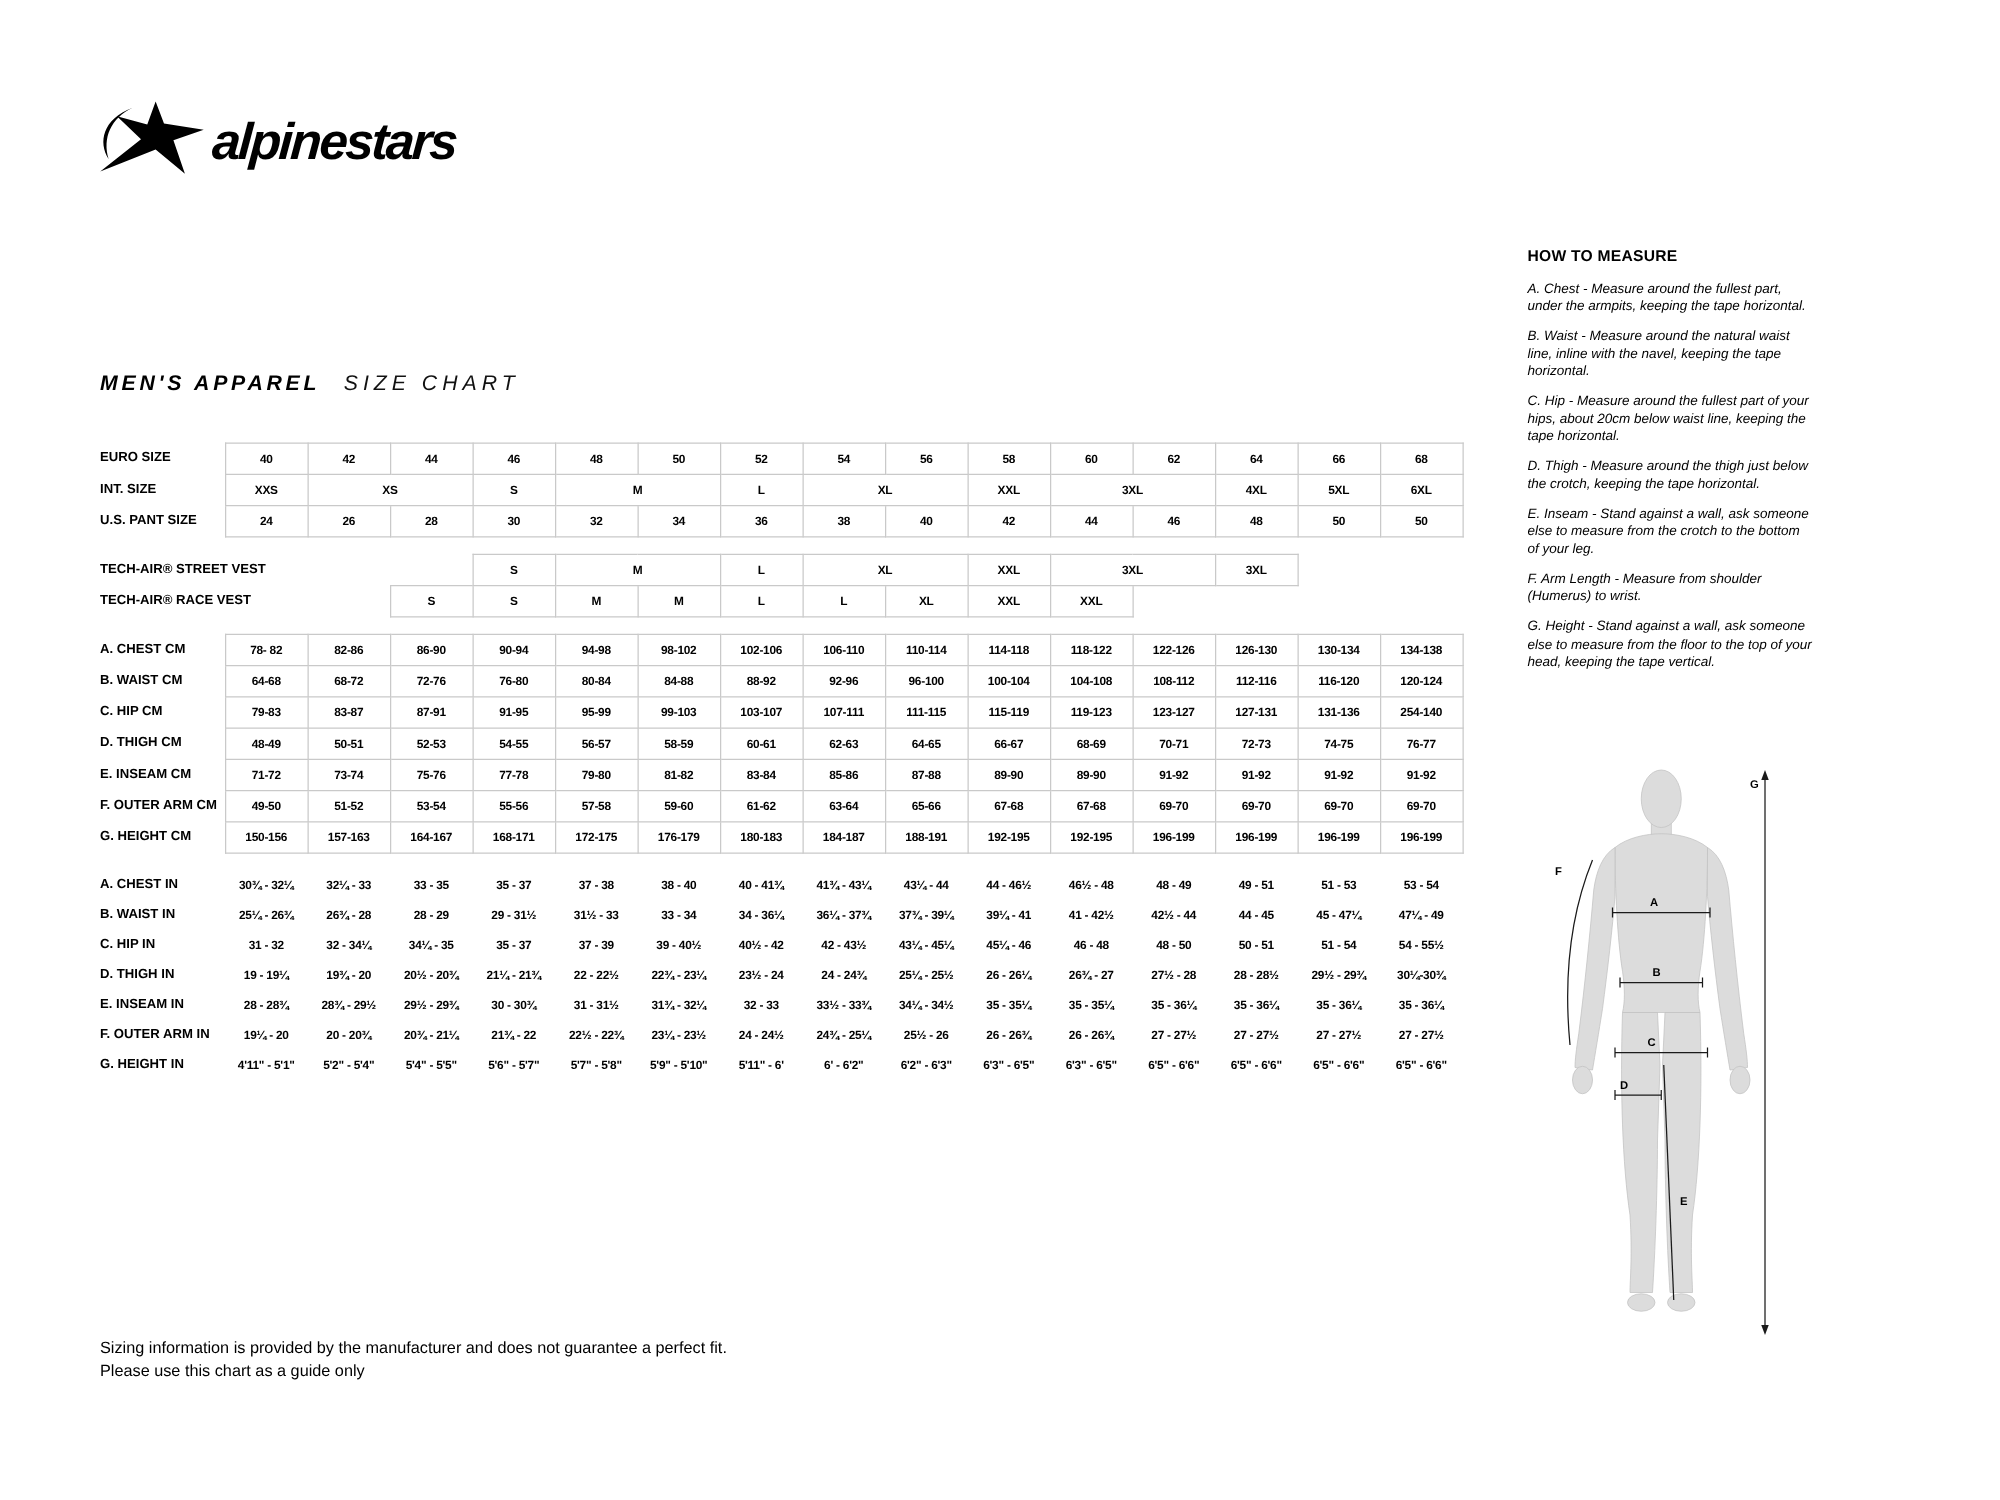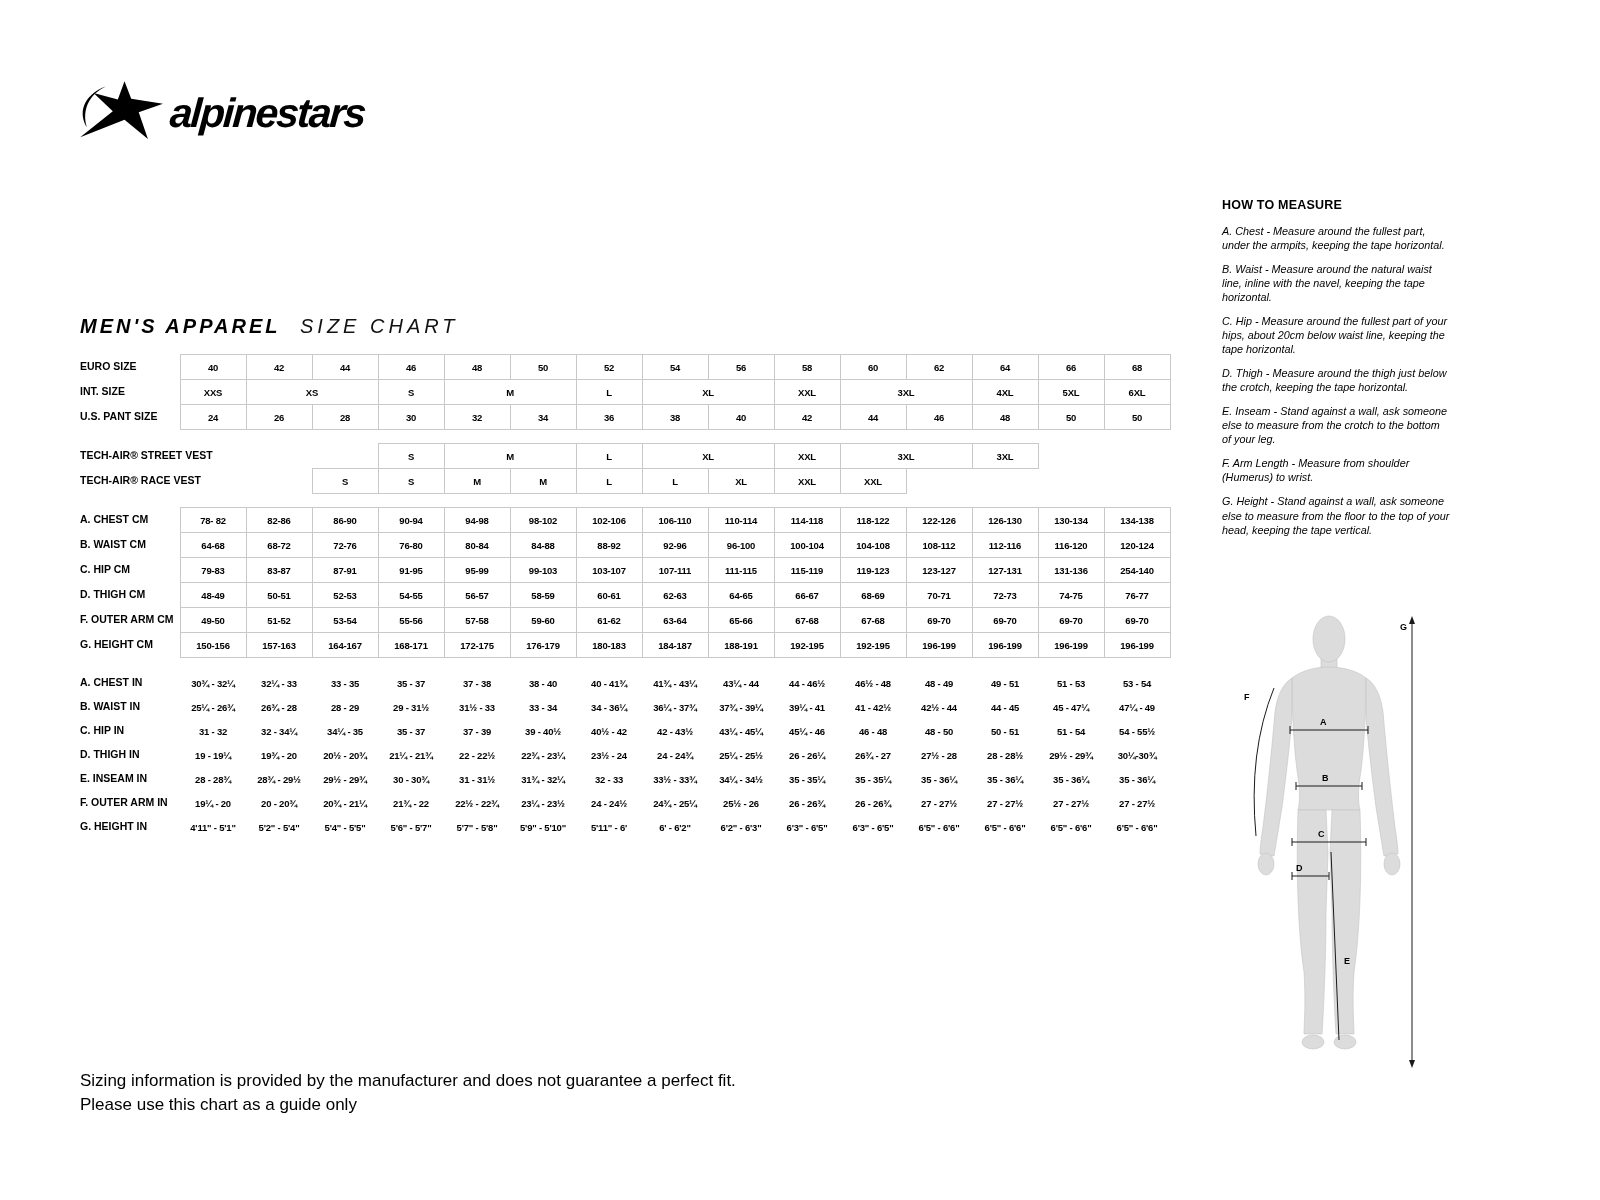--- a/index.html
+++ b/index.html
@@ -6,21 +6,21 @@
   body{width:1600px;height:1200px;position:relative;font-family:"Liberation Sans","DejaVu Sans",sans-serif;color:#000;overflow:hidden;}
 
   .page{position:absolute;inset:0;background:#fff;}
 
   
   .logo{position:absolute;left:76px;top:76px;display:flex;align-items:center;}
   .logo svg{width:92px;height:74px;}
   .logo-text{font-size:41px;font-weight:800;font-style:italic;letter-spacing:-2px;margin-left:2px;transform:skewX(-4deg);}
 
   
-  .title{position:absolute;left:80px;top:315px;margin:0;font-size:20px;font-style:italic;white-space:nowrap;}
+  .title{position:absolute;left:80px;top:297px;margin:0;font-size:17px;font-style:italic;white-space:nowrap;}
   .title-main{font-weight:800;letter-spacing:3px;margin-right:14px;}
   .title-sub{font-weight:400;letter-spacing:4px;color:#111;}
 
   
   .size-table{position:absolute;left:80px;top:354px;width:1090px;border-collapse:collapse;table-layout:fixed;}
   .size-table col.label-col{width:100px;}
   .size-table col.data-col{width:66px;}
   .size-table th{font-size:10.5px;font-weight:800;text-align:left;padding:0 2px 0 0;height:24px;vertical-align:middle;line-height:1.1;margin-top:36px;}
   .size-table td{font-size:9.5px;font-weight:700;text-align:center;padding:0;height:24px;vertical-align:middle;letter-spacing:-0.2px;}
   .size-table td.b{border:1px solid #c9c9c9;}
@@ -34,21 +34,21 @@
 
   
   .figure{position:absolute;left:1232px;top:612px;width:200px;height:460px;}
   .figure svg{width:100%;height:100%;}
   .fig-body{fill:#dcdcdc;stroke:#c2c2c2;stroke-width:0.6;}
   .fig-line{stroke:#1a1a1a;stroke-width:1;fill:none;}
   .fig-letter{font-family:"Liberation Sans","DejaVu Sans",sans-serif;font-size:9px;font-weight:700;fill:#000;}
 
   
   .footnote{position:absolute;left:80px;top:1070px;}
-  .footnote p{margin:0 0 2px 0;font-size:17px;line-height:1.3;}
+  .footnote p{margin:0 0 2px 0;font-size:13px;line-height:1.3;}
 </style>
 </head>
 <body>
 
 <div class="page">
 
   <header class="logo">
     <svg viewBox="0 0 110 80" aria-hidden="true">
       <path d="M36,8 C15,18 7,37 13,57 C3,41 7,19 36,8 Z" fill="#000"></path>
       <path d="M58,2 L66,23 L104,29 L75,39 L86,71 L58,48 L5,69 L44,38 L21,16 L50,24 Z" fill="#000"></path>
@@ -227,20 +227,38 @@
           <td class="b">58-59</td>
           <td class="b">60-61</td>
           <td class="b">62-63</td>
           <td class="b">64-65</td>
           <td class="b">66-67</td>
           <td class="b">68-69</td>
           <td class="b">70-71</td>
           <td class="b">72-73</td>
           <td class="b">74-75</td>
           <td class="b">76-77</td>
+        </tr>
+        <tr>
+          <th>E. INSEAM CM</th>
+          <td class="b">71-72</td>
+          <td class="b">73-74</td>
+          <td class="b">75-76</td>
+          <td class="b">77-78</td>
+          <td class="b">79-80</td>
+          <td class="b">81-82</td>
+          <td class="b">83-84</td>
+          <td class="b">85-86</td>
+          <td class="b">87-88</td>
+          <td class="b">89-90</td>
+          <td class="b">89-90</td>
+          <td class="b">91-92</td>
+          <td class="b">91-92</td>
+          <td class="b">91-92</td>
+          <td class="b">91-92</td>
         </tr>
         <tr>
           <th>F. OUTER ARM CM</th>
           <td class="b">49-50</td>
           <td class="b">51-52</td>
           <td class="b">53-54</td>
           <td class="b">55-56</td>
           <td class="b">57-58</td>
           <td class="b">59-60</td>
           <td class="b">61-62</td>

